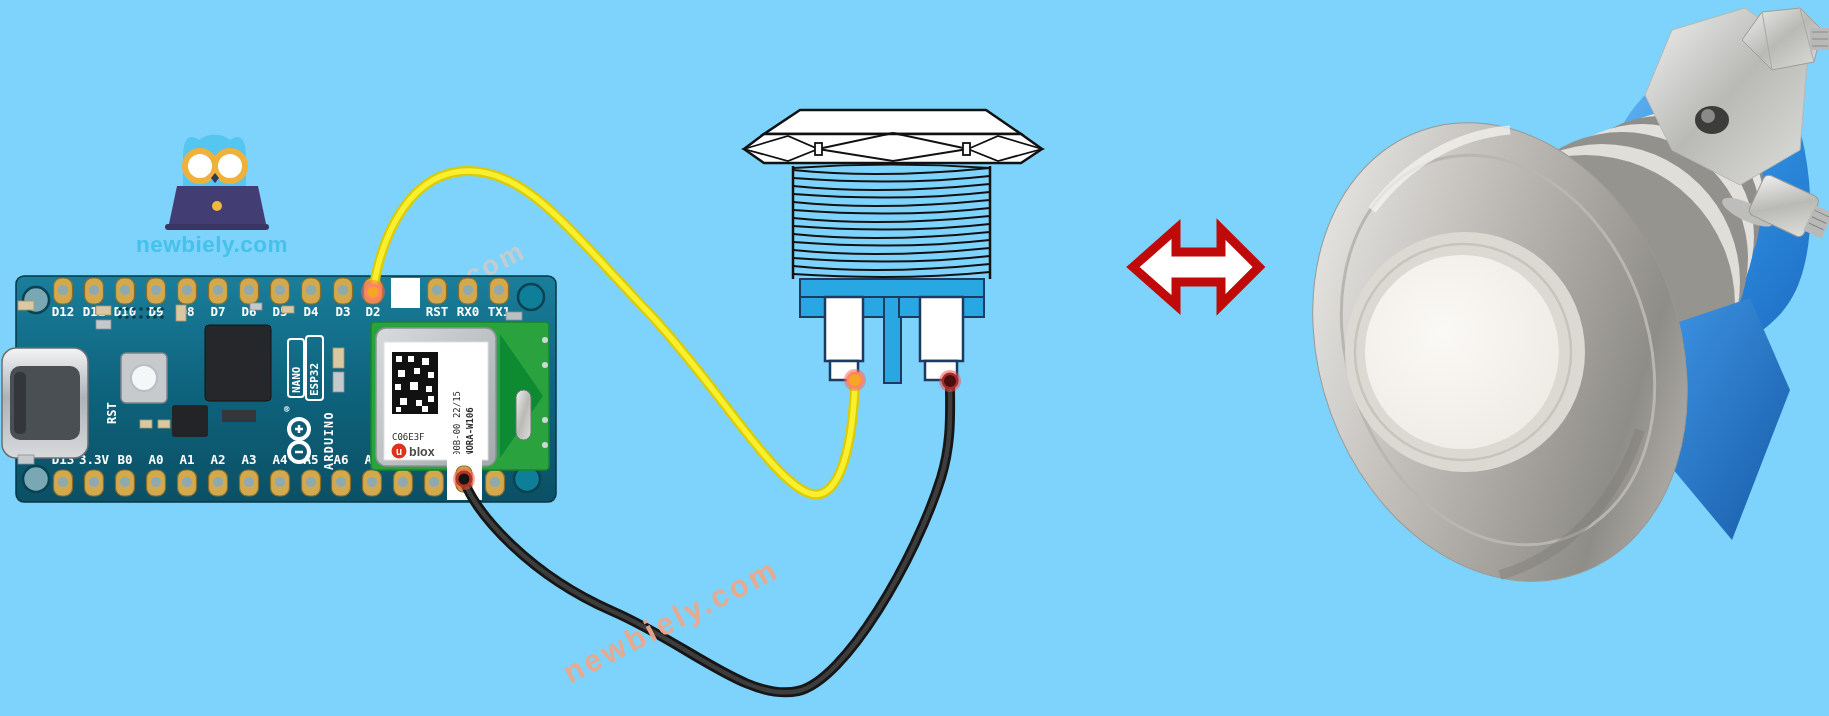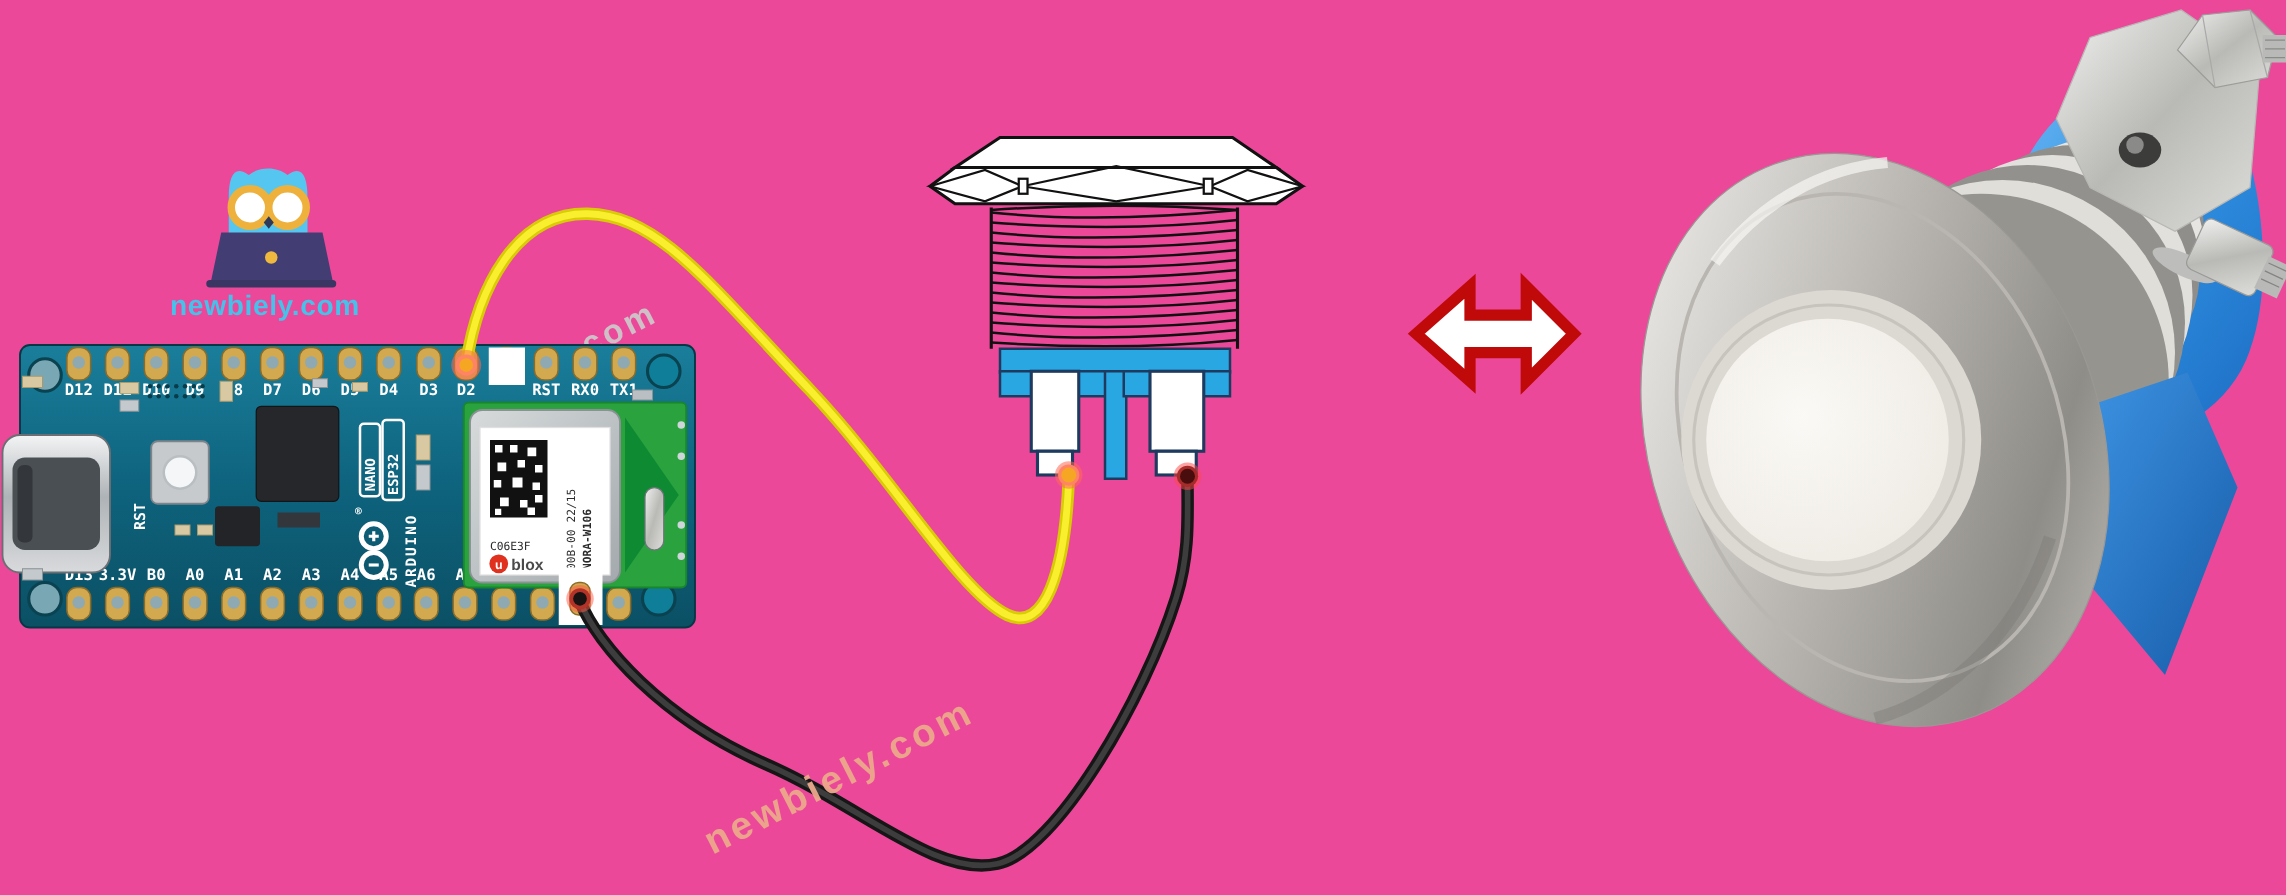--- a/index.html
+++ b/index.html
@@ -1,16 +1,16 @@
 <!DOCTYPE html>
 <html><head>
 <meta charset="utf-8">
 <style>
   html,body{margin:0;padding:0;background:#fff;}
-  .canvas{position:relative;width:1829px;height:716px;background:#ec4899;overflow:hidden;}
+  .canvas{position:relative;width:1829px;height:716px;background:#7dd3fc;overflow:hidden;}
   svg{position:absolute;inset:0;}
   text{font-family:"Liberation Sans",sans-serif;}
   .pinlbl{font-family:"DejaVu Sans Mono",monospace;font-weight:bold;font-size:12.5px;fill:#ffffff;}
   .silk{font-family:"DejaVu Sans Mono",monospace;font-weight:bold;fill:#ffffff;}
   .modtxt{font-family:"DejaVu Sans Mono",monospace;fill:#2b2b2b;}
   .logo-text{font-weight:bold;font-size:22.5px;letter-spacing:.5px;}
   .wm{font-weight:bold;letter-spacing:3px;}
 </style>
 </head>
 <body>

